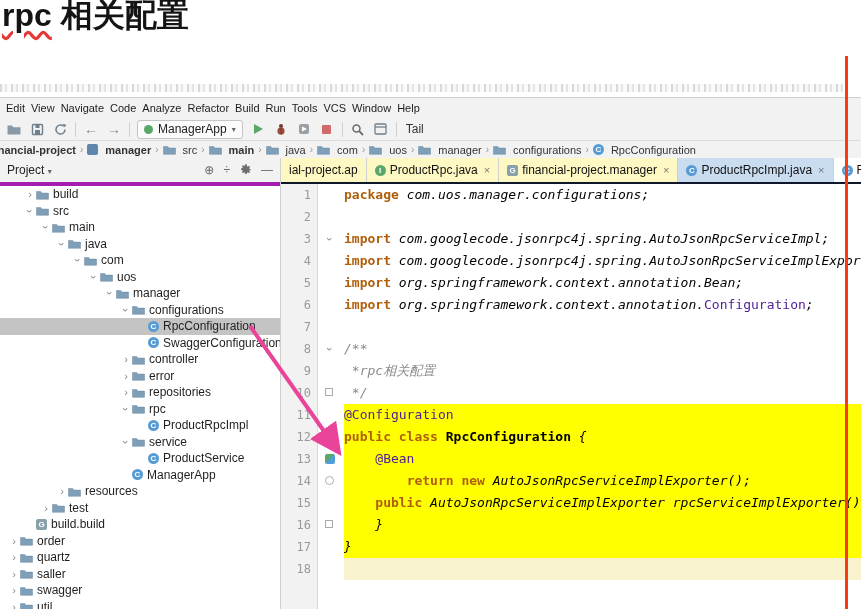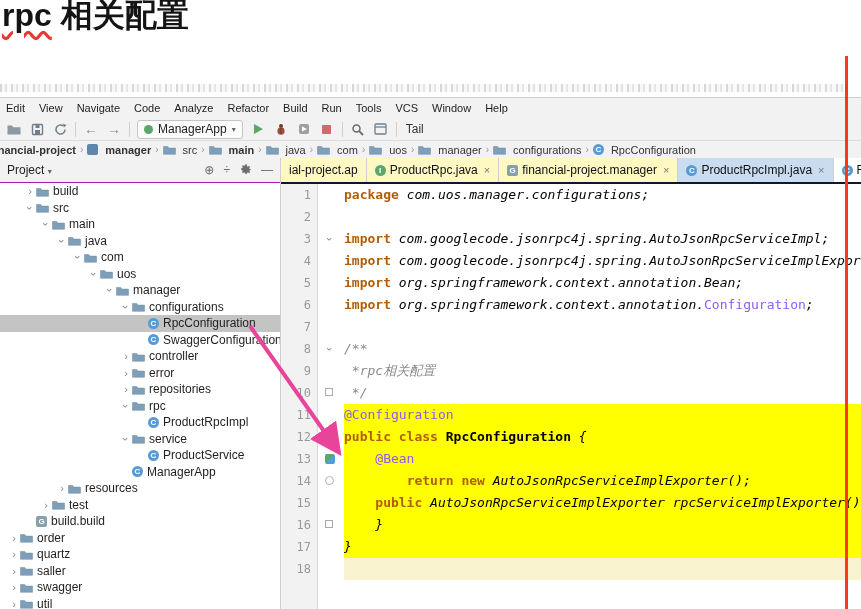--- a/index.html
+++ b/index.html
@@ -8,21 +8,21 @@
 
   
   .doc-title{position:absolute;left:2px;top:-6px;margin:0;font-size:32px;font-weight:bold;color:#141414;}
   .doc-title .t-hl{text-decoration:underline;text-decoration-style:wavy;text-decoration-color:#e53935;text-underline-offset:5px;}
   .text-strip{position:absolute;left:0;top:84px;width:843px;height:8px;opacity:.55;filter:blur(.4px);
       background:repeating-linear-gradient(90deg,#b9b9b9 0 2px,#f2f2f2 2px 5px,#cfcfcf 5px 7px,#f7f7f7 7px 11px);}
   .red-line{position:absolute;left:845px;top:56px;width:3px;height:553px;}
 
   
   .ide{position:absolute;left:0;top:97px;width:861px;height:512px;background:#f2f2f2;border-top:1px solid #cfcfcf;}
-  .menubar{position:absolute;left:0;top:0;width:100%;height:20px;display:flex;align-items:center;gap:14px;
+  .menubar{position:absolute;left:0;top:0;width:100%;height:20px;display:flex;align-items:center;gap:6px;
            padding-left:6px;font-size:11px;color:#1d1d1d;box-sizing:border-box;}
   .menubar span{cursor:default;}
   .toolbar{position:absolute;left:0;top:20px;width:100%;height:23px;display:flex;align-items:center;gap:7px;
            padding:0 6px;box-sizing:border-box;border-bottom:1px solid #dcdcdc;}
   .tb-ic{display:inline-flex;align-items:center;justify-content:center;width:16px;height:16px;flex:none;}
   .tb-sep{width:1px;height:15px;background:#cfcfcf;flex:none;}
   .runcfg{display:inline-flex;align-items:center;gap:5px;height:17px;padding:0 6px;border:1px solid #c5c5c5;
           border-radius:3px;background:#fbfbfb;font-size:12px;color:#222;}
   .green-dot{width:9px;height:9px;border-radius:50%;background:#59a869;display:inline-block;}
   .caret{font-size:8px;color:#666;}
@@ -32,21 +32,21 @@
           font-size:11px;color:#333;margin-left:-9px;white-space:nowrap;overflow:hidden;}
   .crumb{display:inline-flex;align-items:center;gap:3px;}
   .crumb.b{font-weight:bold;}
   .crumb-sep{color:#9a9a9a;font-size:10px;padding:0 1px;}
 
   .content{position:absolute;left:0;top:60px;right:0;bottom:0;display:flex;}
 
   
   .project-panel{width:280px;flex:none;background:#fff;border-right:1px solid #cfcfcf;overflow:hidden;display:flex;flex-direction:column;}
   .panel-header{height:24px;flex:none;display:flex;align-items:center;padding:0 7px;background:#f2f2f2;
-                border-bottom:1px solid #a21caf;font-size:12px;color:#222;}
+                border-bottom:4px solid #a21caf;font-size:12px;color:#222;}
   .ph-icons{margin-left:auto;display:flex;gap:9px;align-items:center;color:#6a6a6a;font-size:12px;}
   .tree{flex:1;overflow:hidden;}
   .tree-row{display:flex;align-items:center;height:16.5px;font-size:12px;color:#1f1f1f;white-space:nowrap;}
   .tree-row.sel{background:var(--sel,#c4c4c4);}
   .chev{width:12px;flex:none;text-align:center;color:#8a8a8a;font-size:11px;display:inline-block;}
   .chev.rot{transform:rotate(90deg);}
   .badge{display:inline-flex;width:11px;height:11px;border-radius:50%;color:#fff;font-size:8px;font-weight:bold;
          align-items:center;justify-content:center;margin-right:4px;flex:none;}
   .badge.cls{background:#579bd5;}
   .badge.itf{background:#59a869;}
@@ -65,21 +65,21 @@
   .code-wrap{flex:1;display:flex;min-height:0;}
   .gutter{width:30px;flex:none;background:#f2f2f2;border-right:1px solid #d8d8d8;text-align:right;
           padding-right:6px;font:12px/22px "DejaVu Sans Mono",monospace;color:#999;}
   .code{flex:1;position:relative;background:#fff;overflow:hidden;min-width:0;}
   .code-line{height:22px;position:relative;}
   .code-line .inner{position:absolute;left:26px;right:0;top:0;bottom:0;white-space:pre;
                     font:13px/22px "DejaVu Sans Mono",monospace;color:#000;}
   .inner.hl{background:var(--yellow,#ffff00);}
   .inner.cur{background:#f8f2cf;}
   .s-kw{color:#b05e0a;font-weight:bold;}
-  .s-ann{color:#8b5cf6;}
+  .s-ann{color:#4c1d95;}
   .s-cmt{color:#8a8a8a;font-style:italic;}
   .s-cls{color:#000;font-weight:bold;}
   .s-p{color:#000;font-style:italic;}
   .g-ic{position:absolute;display:inline-flex;align-items:center;justify-content:center;}
   .g-fold{color:#888;font-size:11px;transform:rotate(90deg);width:10px;height:10px;}
   .g-box{width:8px;height:8px;background:#fff;border:1px solid #aaa;box-sizing:border-box;}
   .g-bean{width:10px;height:10px;border-radius:2px;background:linear-gradient(135deg,#59a869 50%,#4e9fd8 50%);}
   .g-beanm{width:9px;height:9px;border-radius:50%;background:#fff;border:1.5px solid #b0b0b0;box-sizing:border-box;}
 
   .arrow-overlay{position:absolute;left:0;top:0;pointer-events:none;}

